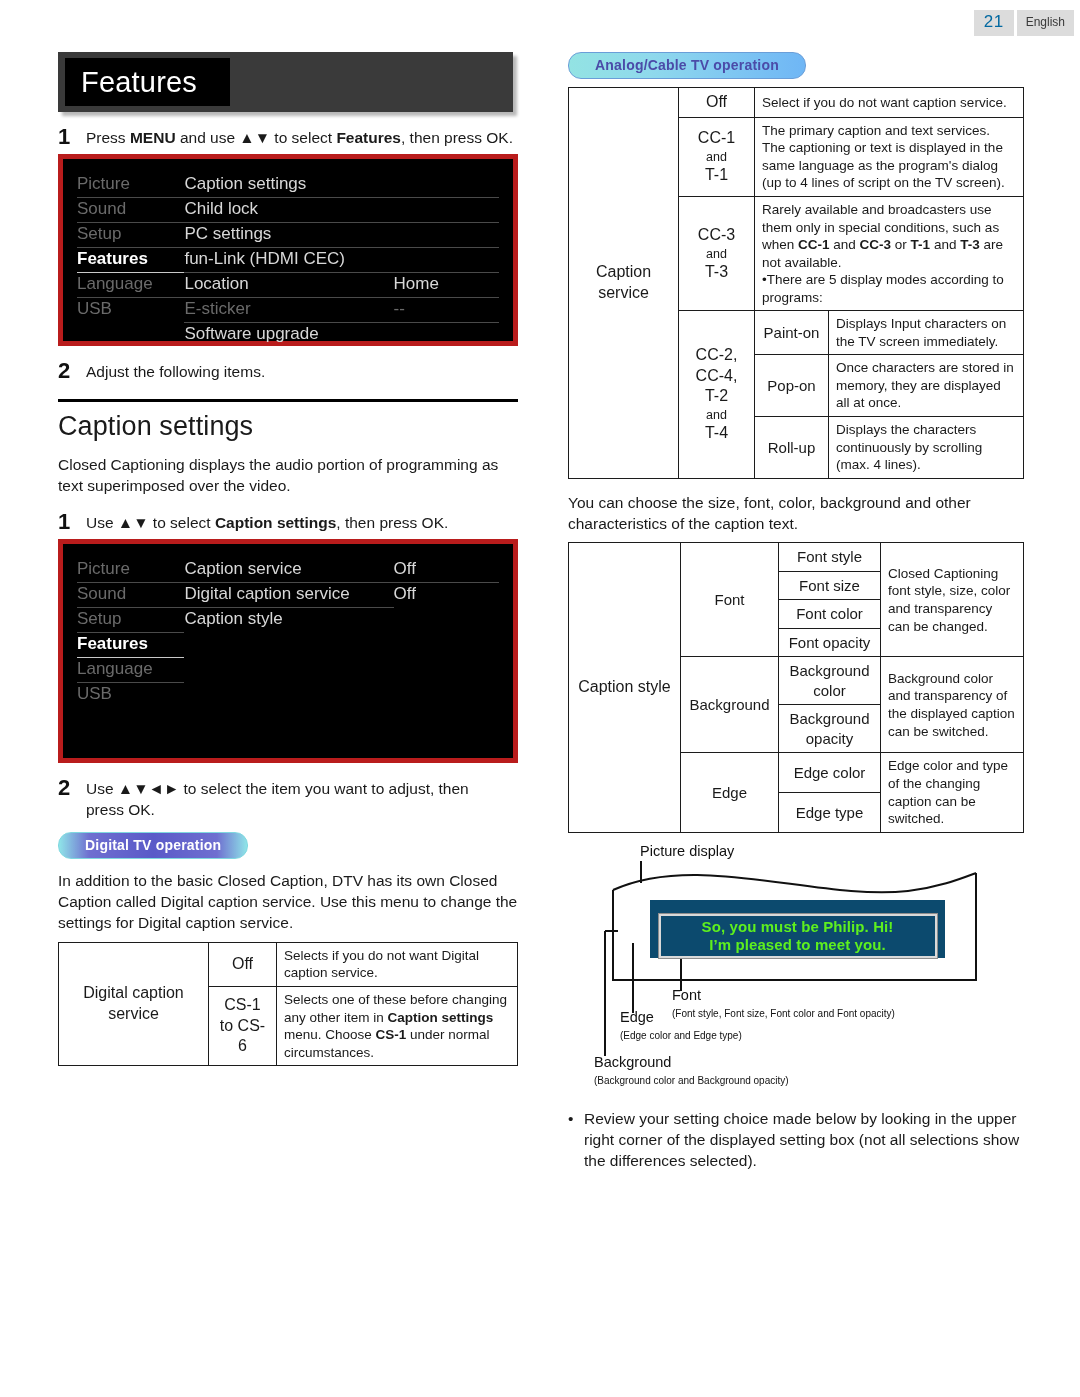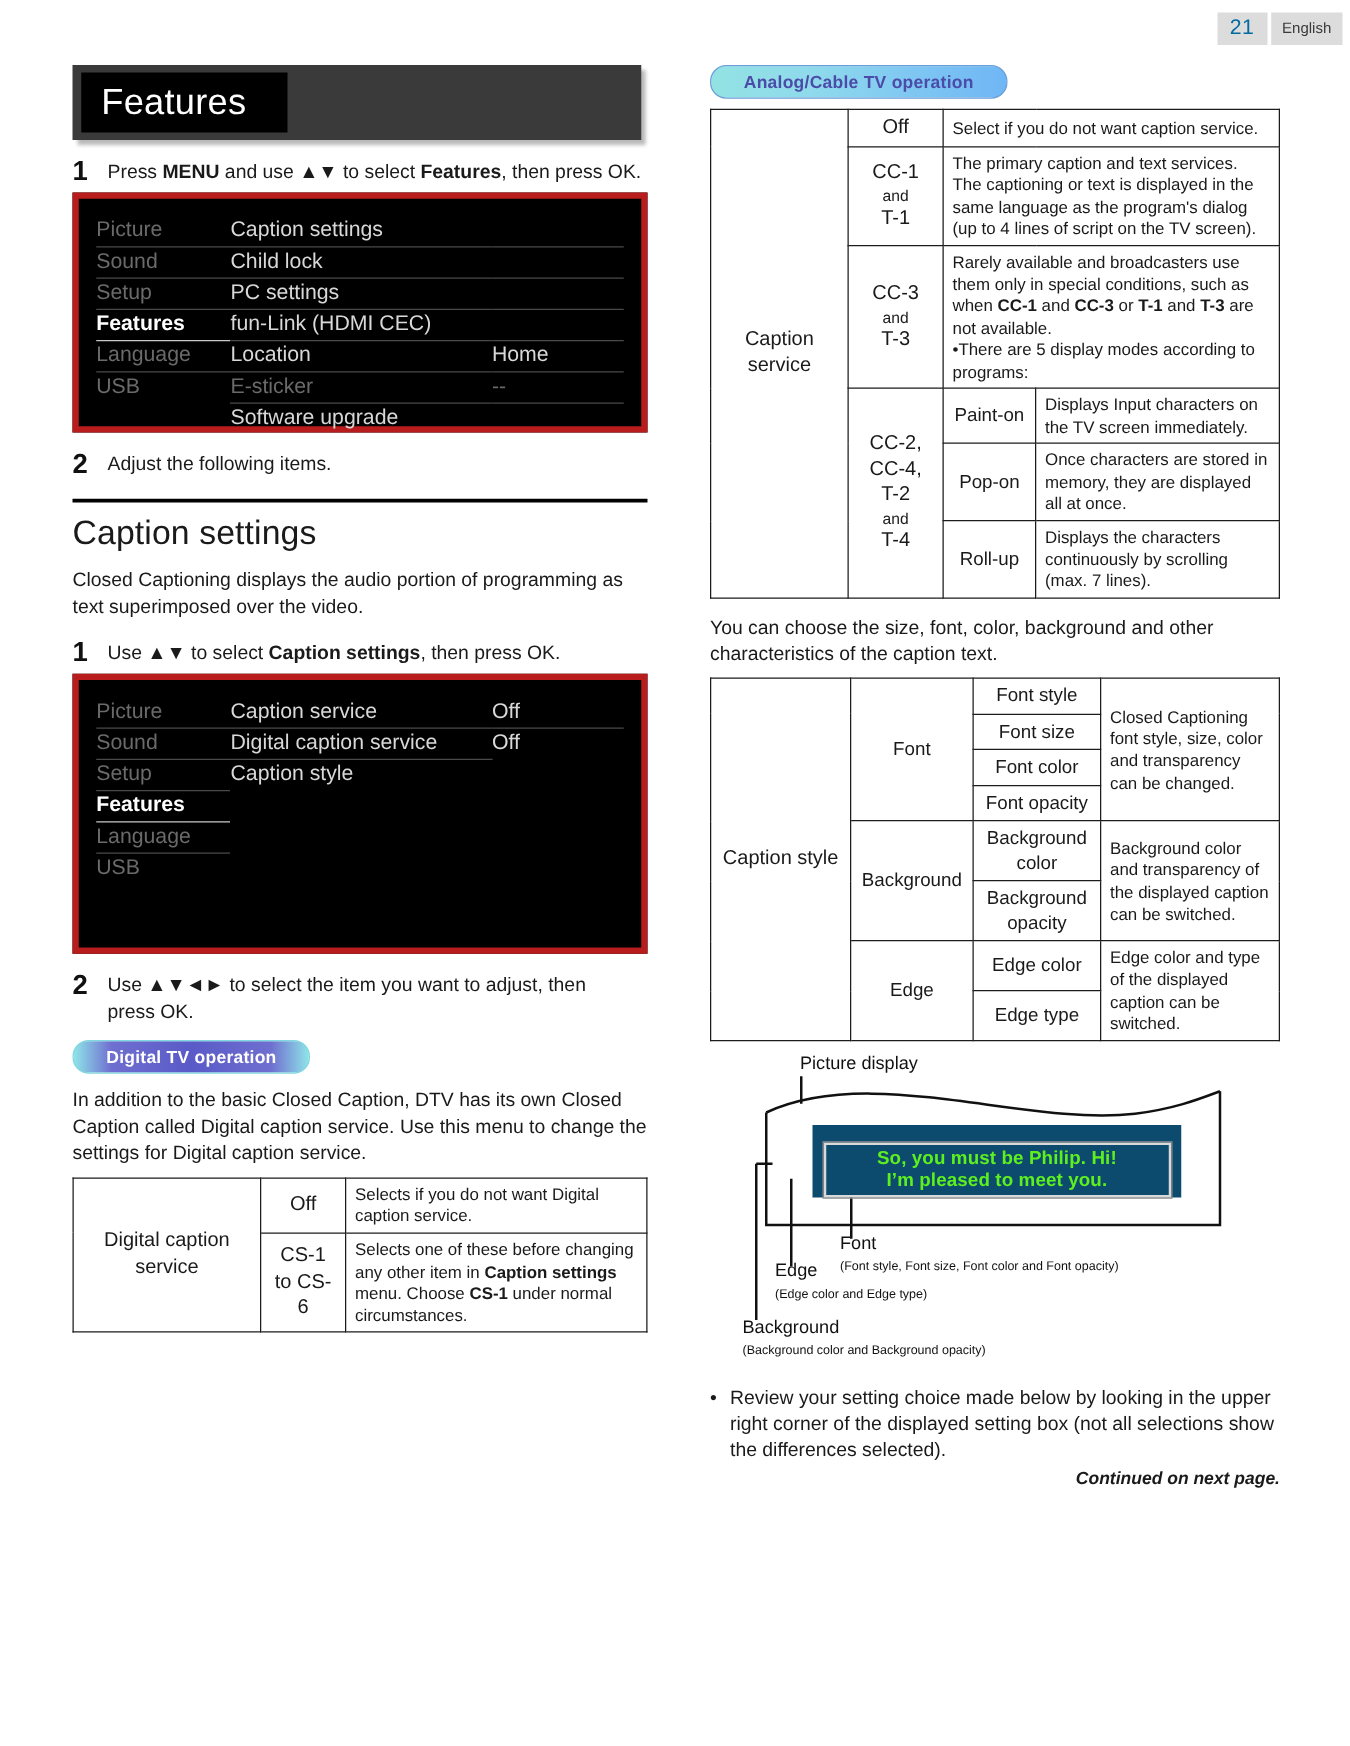--- a/index.html
+++ b/index.html
@@ -329,21 +329,21 @@
       </td>
       <td class="k" style="width:74px">Paint-on</td>
       <td class="d" colspan="2">Displays Input characters on the TV screen immediately.</td>
     </tr>
     <tr>
       <td class="k">Pop-on</td>
       <td class="d" colspan="2">Once characters are stored in memory, they are displayed all at once.</td>
     </tr>
     <tr>
       <td class="k">Roll-up</td>
-      <td class="d" colspan="2">Displays the characters continuously by scrolling (max. 7 lines).</td>
+      <td class="d" colspan="2">Displays the characters continuously by scrolling (max. 4 lines).</td>
     </tr>
   </tbody>
     </table>
 
   <div class="body-txt" style="margin-top:14px">You can choose the size, font, color, background and other characteristics of the caption text.</div>
 
   <table class="spec" style="margin-top:8px">
     <tbody>
         <tr>
       <td class="lab" rowspan="8" style="width:112px">Caption style</td>
@@ -364,21 +364,21 @@
       <td class="k" rowspan="2">Background</td>
       <td class="k">Background color</td>
       <td class="d" rowspan="2">Background color and transparency of the displayed caption can be switched.</td>
     </tr>
     <tr>
           <td class="k">Background opacity</td>
         </tr>
     <tr>
       <td class="k" rowspan="2">Edge</td>
       <td class="k">Edge color</td>
-      <td class="d" rowspan="2">Edge color and type of the displayed caption can be switched.</td>
+      <td class="d" rowspan="2">Edge color and type of the changing caption can be switched.</td>
     </tr>
     <tr>
           <td class="k">Edge type</td>
         </tr>
   </tbody>
     </table>
 
   <div class="diagram">
 
     <svg width="456" height="250" style="position:absolute;left:0;top:0">
@@ -413,15 +413,14 @@
     <div class="dg-sub" style="left:52px; top:187px">(Edge color and Edge type)</div>
 
     <div class="dg-label" style="left:26px; top:211px">Background</div>
     <div class="dg-sub" style="left:26px; top:232px">(Background color and Background opacity)</div>
   </div>
 
   <div class="bullet">
     <div class="dot">•</div>
     <div>Review your setting choice made below by looking in the upper right corner of the displayed setting box (not all selections show the differences selected).</div>
   </div>
-  <div class="cont-next">Continued on next page.</div>
 
 </div>
 
 </body></html>

